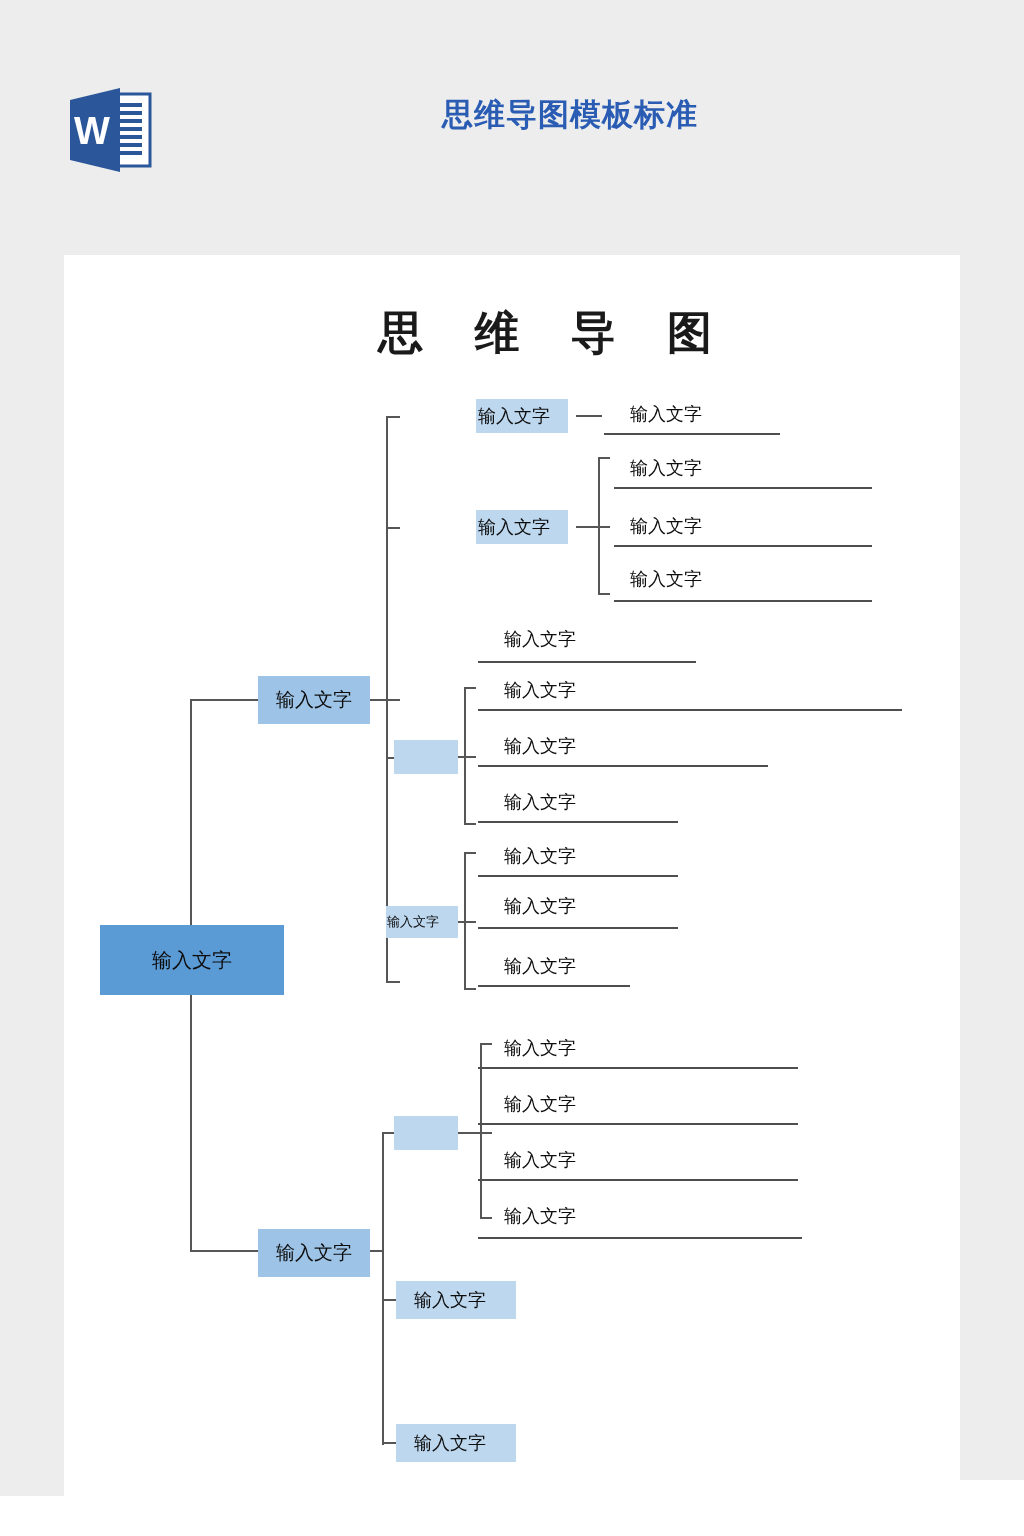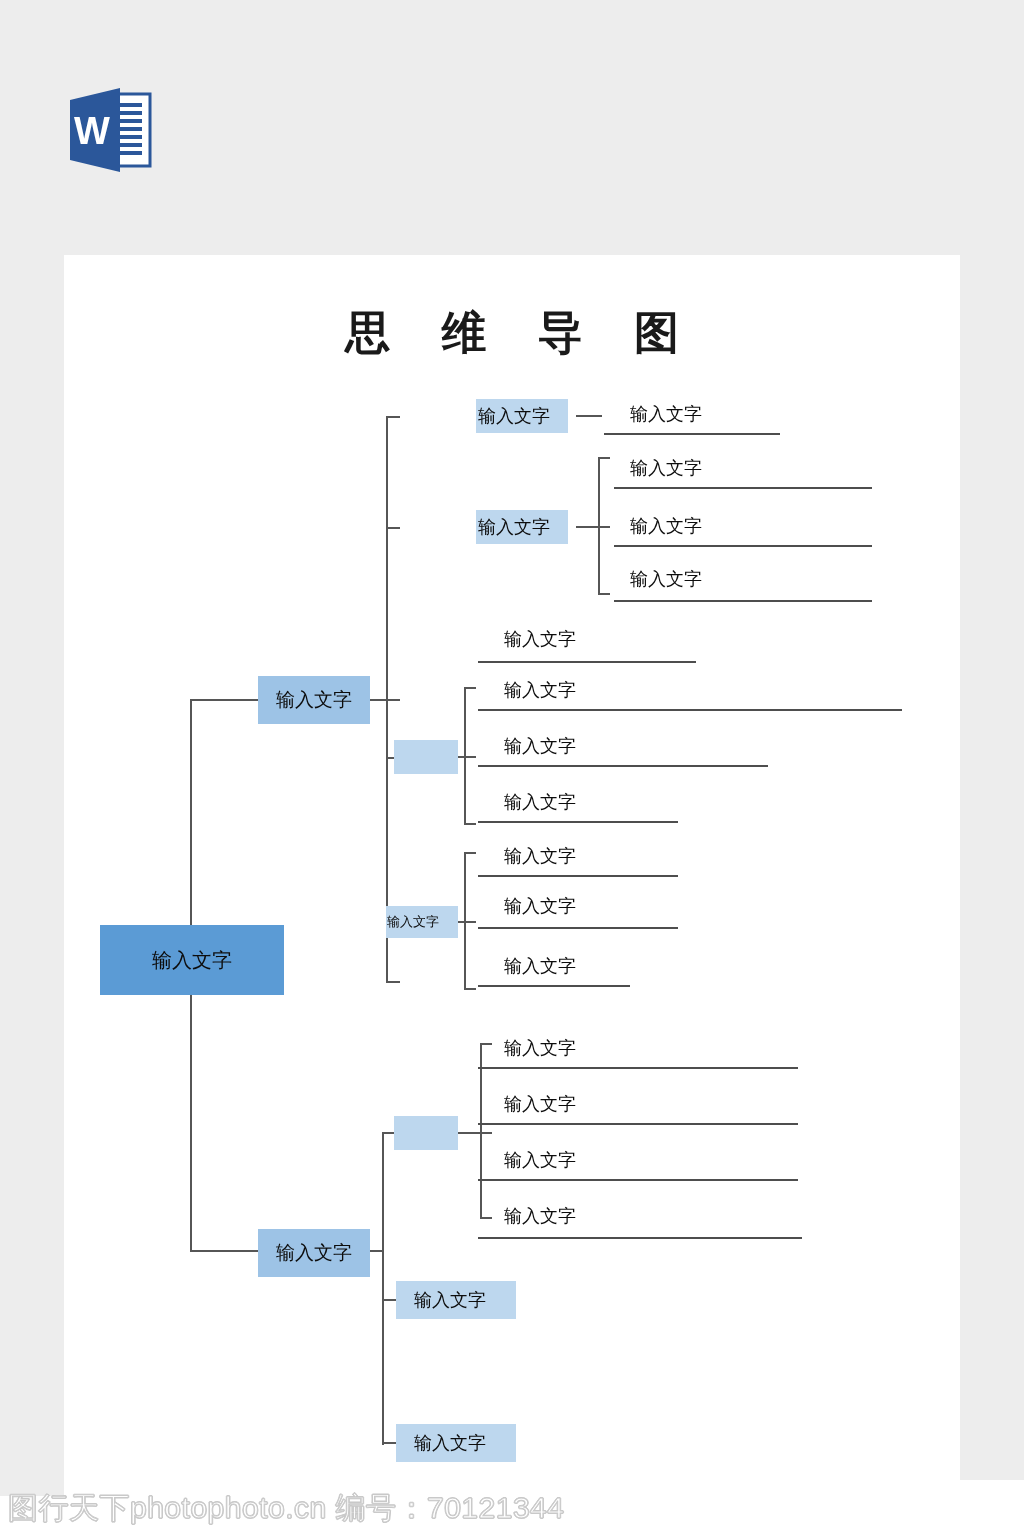--- a/index.html
+++ b/index.html
@@ -70,20 +70,21 @@
     left: 0;
     top: 48px;
     width: 896px;
     text-align: center;
     font-family: "Liberation Serif", "DejaVu Serif", serif;
     font-size: 45px;
     font-weight: bold;
     color: #1a1a1a;
     letter-spacing: 20px;
     text-indent: 20px;
+    padding-left: 33px;
   }
 
   
   .node {
     position: absolute;
     box-sizing: border-box;
     display: flex;
     align-items: center;
     font-family: "Liberation Serif", "DejaVu Serif", serif;
     color: #0d0d0d;
@@ -197,20 +198,21 @@
         <rect x="52" y="61" width="28" height="4"></rect>
         <rect x="52" y="69" width="28" height="4"></rect>
       </g>
 
       <path d="M8 18 L58 6 L58 90 L8 78 Z" fill="#2b579a"></path>
       <text x="30" y="62" font-family="Liberation Sans, sans-serif" font-size="38" font-weight="bold" fill="#ffffff" text-anchor="middle">W</text>
     </svg>
   </div>
 
   <div id="header-text">
+    <div id="promo-title">思维导图模板标准</div>
   </div>
 </div>
 
 <div id="page">
 
   <div id="doc-title">思 维 导 图</div>
 
   <div class="hline" style="left:120px; top:704px; width:8px;"></div>
   <div class="vline" style="left:126px; top:445px; height:552px;"></div>
 
@@ -328,14 +330,13 @@
   </div>
 
   <div class="node lvl2 pad" style="left:332px; top:1169px; width:120px; height:38px;">
     <span>输入文字</span>
   </div>
 
 </div>
 
 <div id="footer">
   <div id="footer-strip"></div>
-  <div id="watermark">图行天下photophoto.cn 编号：70121344</div>
 </div>
 
 </body></html>

